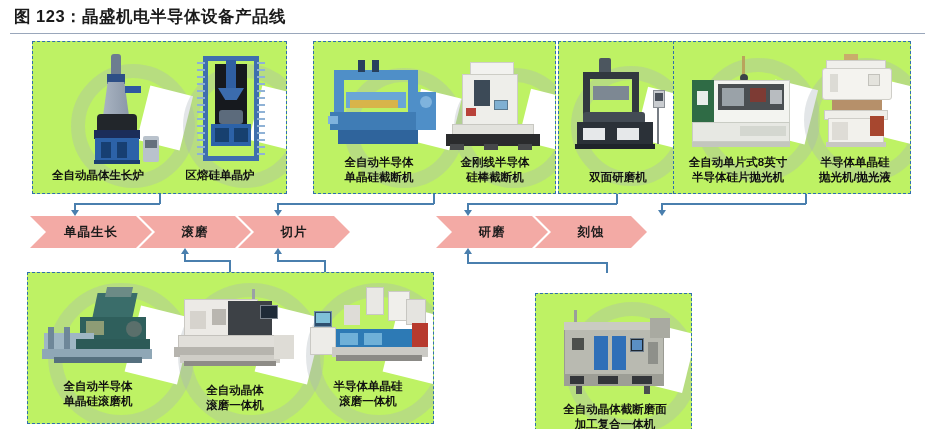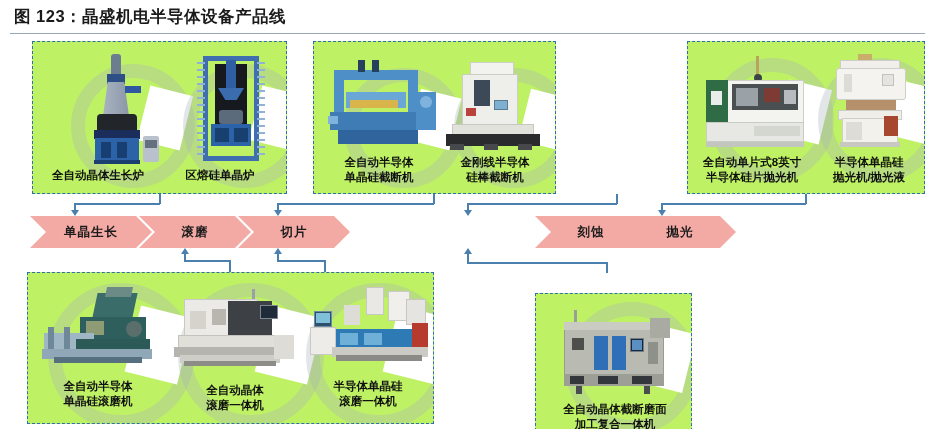--- a/index.html
+++ b/index.html
@@ -175,22 +175,45 @@
         <div class="pc" style="left:74px;top:84px;width:14px;height:6px;background:#46484b;"></div>
       </div>
 
       <div class="cap" style="left:6px;top:113px;width:118px;">全自动半导体
 单晶硅截断机</div>
       <div class="cap" style="left:122px;top:113px;width:118px;">金刚线半导体
 硅棒截断机</div>
     </div>
   </div>
 
-
-  <div class="panel" style="left:687px;top:41px;width:238px;height:153px;">
+  <div class="panel" style="left:558px;top:41px;width:119px;height:153px;">
+    <div class="panel-inner">
+      <div class="wm" style="left:12px;top:24px;width:92px;height:92px;"></div>
+
+      <div class="mach" style="left:10px;top:14px;width:100px;height:104px;">
+        <div class="pc" style="left:30px;top:2px;width:12px;height:16px;background:#4c565f;border-radius:2px;"></div>
+        <div class="pc" style="left:14px;top:16px;width:56px;height:7px;background:#31383f;"></div>
+        <div class="pc" style="left:14px;top:16px;width:7px;height:44px;background:#31383f;"></div>
+        <div class="pc" style="left:63px;top:16px;width:7px;height:44px;background:#31383f;"></div>
+        <div class="pc" style="left:24px;top:30px;width:36px;height:14px;background:#7d8893;"></div>
+        <div class="pc" style="left:14px;top:56px;width:62px;height:12px;background:#434b54;border-radius:3px;"></div>
+        <div class="pc" style="left:8px;top:66px;width:76px;height:22px;background:#2b3138;"></div>
+        <div class="pc" style="left:14px;top:72px;width:22px;height:12px;background:#e6e8ea;"></div>
+        <div class="pc" style="left:48px;top:72px;width:22px;height:12px;background:#e6e8ea;"></div>
+        <div class="pc" style="left:6px;top:88px;width:80px;height:5px;background:#1f242a;"></div>
+        <div class="pc" style="left:84px;top:34px;width:12px;height:18px;background:#c9ccd0;border:1px solid #8a8f95;"></div>
+        <div class="pc" style="left:86px;top:37px;width:8px;height:8px;background:#49505a;"></div>
+        <div class="pc" style="left:88px;top:52px;width:2px;height:36px;background:#777d84;"></div>
+      </div>
+
+      <div class="cap" style="left:4px;top:128px;width:110px;">双面研磨机</div>
+    </div>
+  </div>
+
+  <div class="panel" style="left:673px;top:41px;width:238px;height:153px;">
     <div class="panel-inner">
       <div class="wm" style="left:22px;top:16px;width:96px;height:96px;"></div>
       <div class="wm" style="left:130px;top:16px;width:96px;height:96px;"></div>
 
       <div class="mach" style="left:10px;top:14px;width:116px;height:96px;">
         <div class="pc" style="left:58px;top:0px;width:3px;height:22px;background:#b9a45c;"></div>
         <div class="pc" style="left:56px;top:18px;width:8px;height:8px;background:#3b4248;border-radius:50%;"></div>
         <div class="pc" style="left:8px;top:24px;width:98px;height:44px;background:#f3f4f0;border:1px solid #cdd0c9;"></div>
         <div class="pc" style="left:8px;top:24px;width:22px;height:44px;background:#2f6b45;"></div>
         <div class="pc" style="left:12px;top:34px;width:13px;height:16px;background:#e9eeea;border:1px solid #2f6b45;"></div>
@@ -247,25 +270,25 @@
   <div class="flow">
     <div class="chev" style="left:30px;width:122px;">
       <span>单晶生长</span>
     </div>
     <div class="chev" style="left:139px;width:112px;">
       <span>滚磨</span>
     </div>
     <div class="chev" style="left:238px;width:112px;">
       <span>切片</span>
     </div>
+    <div class="chev" style="left:436px;width:112px;">
+      <span>研磨</span>
+    </div>
     <div class="chev" style="left:535px;width:112px;">
       <span>刻蚀</span>
-    </div>
-    <div class="chev" style="left:624px;width:112px;">
-      <span>抛光</span>
     </div>
   </div>
 
   <div class="conn v" style="left:229px;top:260px;height:12px;"></div>
   <div class="conn h" style="left:184px;top:260px;width:46px;"></div>
   <div class="conn v" style="left:184px;top:254px;height:7px;"></div>
   <div class="arrow-u" style="left:181px;top:248px;"></div>
 
   <div class="conn v" style="left:277px;top:254px;height:7px;"></div>
   <div class="conn h" style="left:277px;top:260px;width:48px;"></div>

